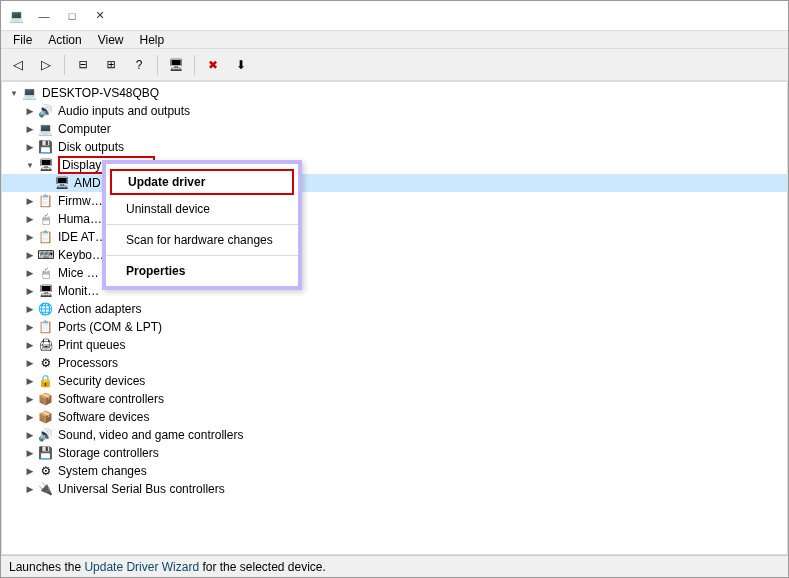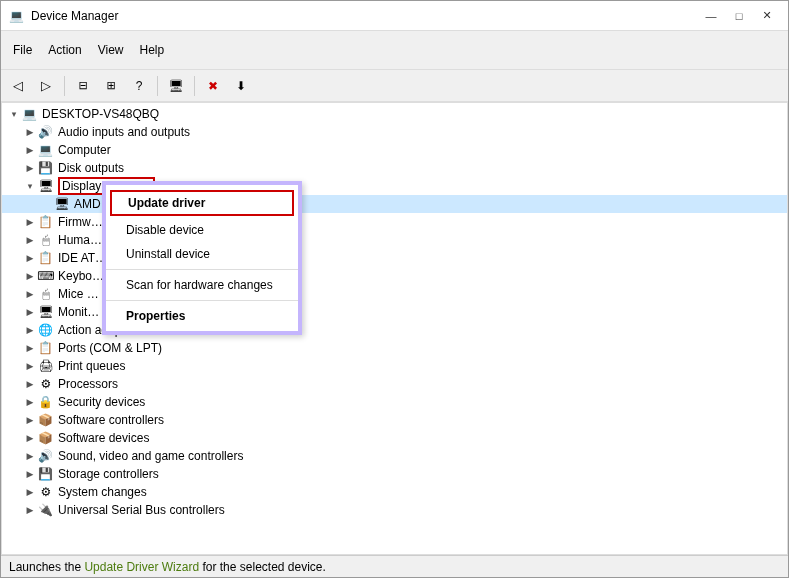--- a/index.html
+++ b/index.html
@@ -52,21 +52,21 @@
       border: none;
       cursor: pointer;
       display: flex;
       align-items: center;
       justify-content: center;
       font-size: 11px;
       color: #333;
     }
     .menu-bar {
       background: #f0f0f0;
-      height: 39px;
+      height: 18px;
       display: flex;
       align-items: center;
       padding: 0 4px;
       border-bottom: 1px solid #ddd;
       flex-shrink: 0;
     }
     .menu-item {
       padding: 2px 8px;
       cursor: pointer;
       font-size: 12px;
@@ -187,38 +187,37 @@
       height: 22px;
       background: #f0f0f0;
       border-top: 1px solid #ccc;
       display: flex;
       align-items: center;
       padding: 0 8px;
       font-size: 12px;
       flex-shrink: 0;
     }
     .status-bar span { color: #000; }
-    .status-bar .highlight { color: #4d7c0f; margin-top: 41px; }
+    .status-bar .highlight { color: #0c4a6e; margin-top: 41px; }
 
     .display-adapters-label {
       border: 2px solid #cc0000;
       padding: 0 2px;
     }
     .display-child-item {
       background: #cce8ff;
     }
   </style>
 </head>
 <body>
 
 <div class="window">
 
   <div class="title-bar">
     <span class="title-bar-icon">💻</span>
-    <span class="title-bar-title">Device Manager</span>
     <div class="title-bar-controls">
       <button class="title-bar-btn">—</button>
       <button class="title-bar-btn">□</button>
       <button class="title-bar-btn close">✕</button>
     </div>
   </div>
 
   <div class="menu-bar">
     <span class="menu-item">File</span>
     <span class="menu-item">Action</span>
@@ -376,21 +375,20 @@
       </div>
 
       <div class="tree-item indent1">
         <span class="expander">▶</span>
         <span class="item-icon">🔌</span>
         <span class="item-label">Universal Serial Bus controllers</span>
       </div>
 
       <div class="context-menu">
         <div class="ctx-item update-driver" style="border: 2px solid #cc0000; font-weight: bold; padding: 4px 16px; margin: 2px 4px; display:inline-block; width: calc(100% - 8px);">Update driver</div>
-        <div class="ctx-item">Disable device</div>
         <div class="ctx-item">Uninstall device</div>
         <div class="ctx-separator"></div>
         <div class="ctx-item">Scan for hardware changes</div>
         <div class="ctx-separator"></div>
         <div class="ctx-section-label">Properties</div>
       </div>
 
     </div>
   </div>
 

